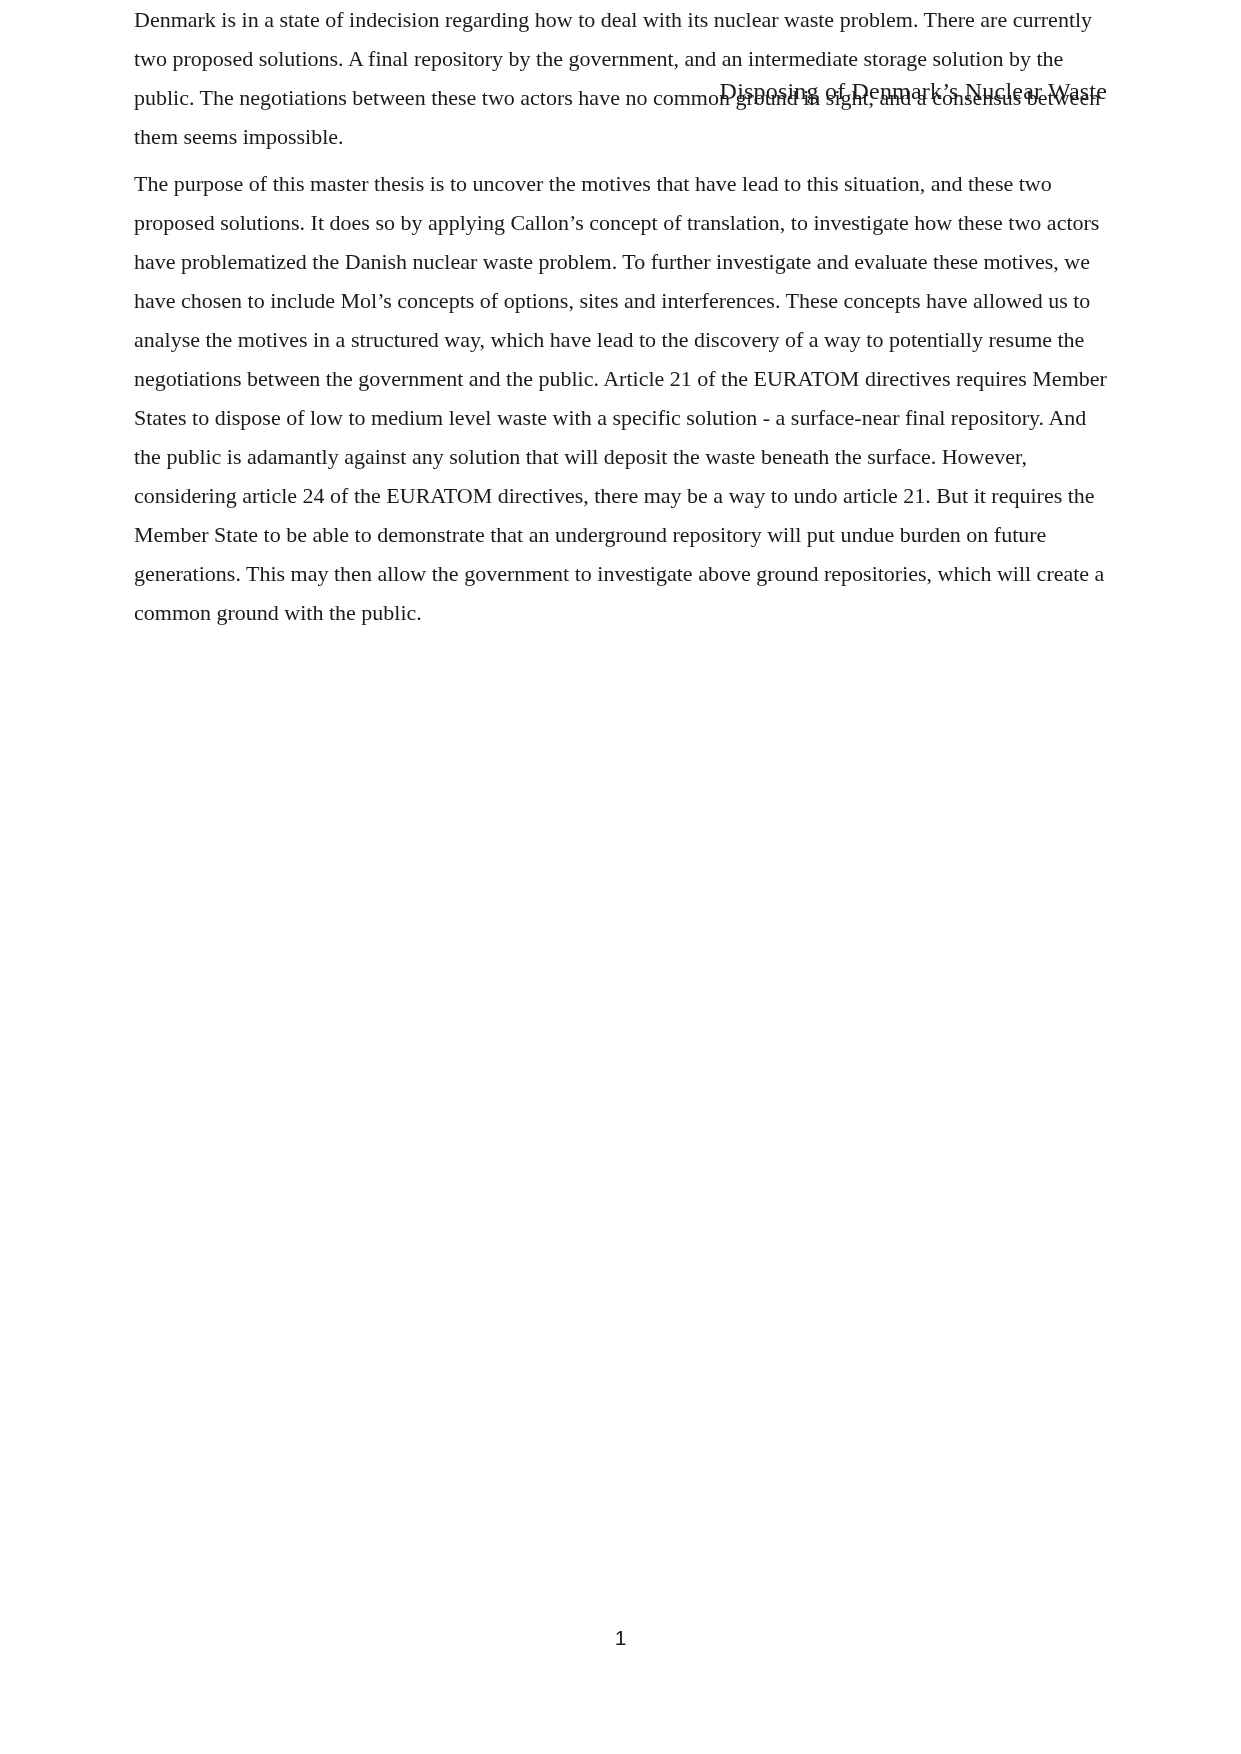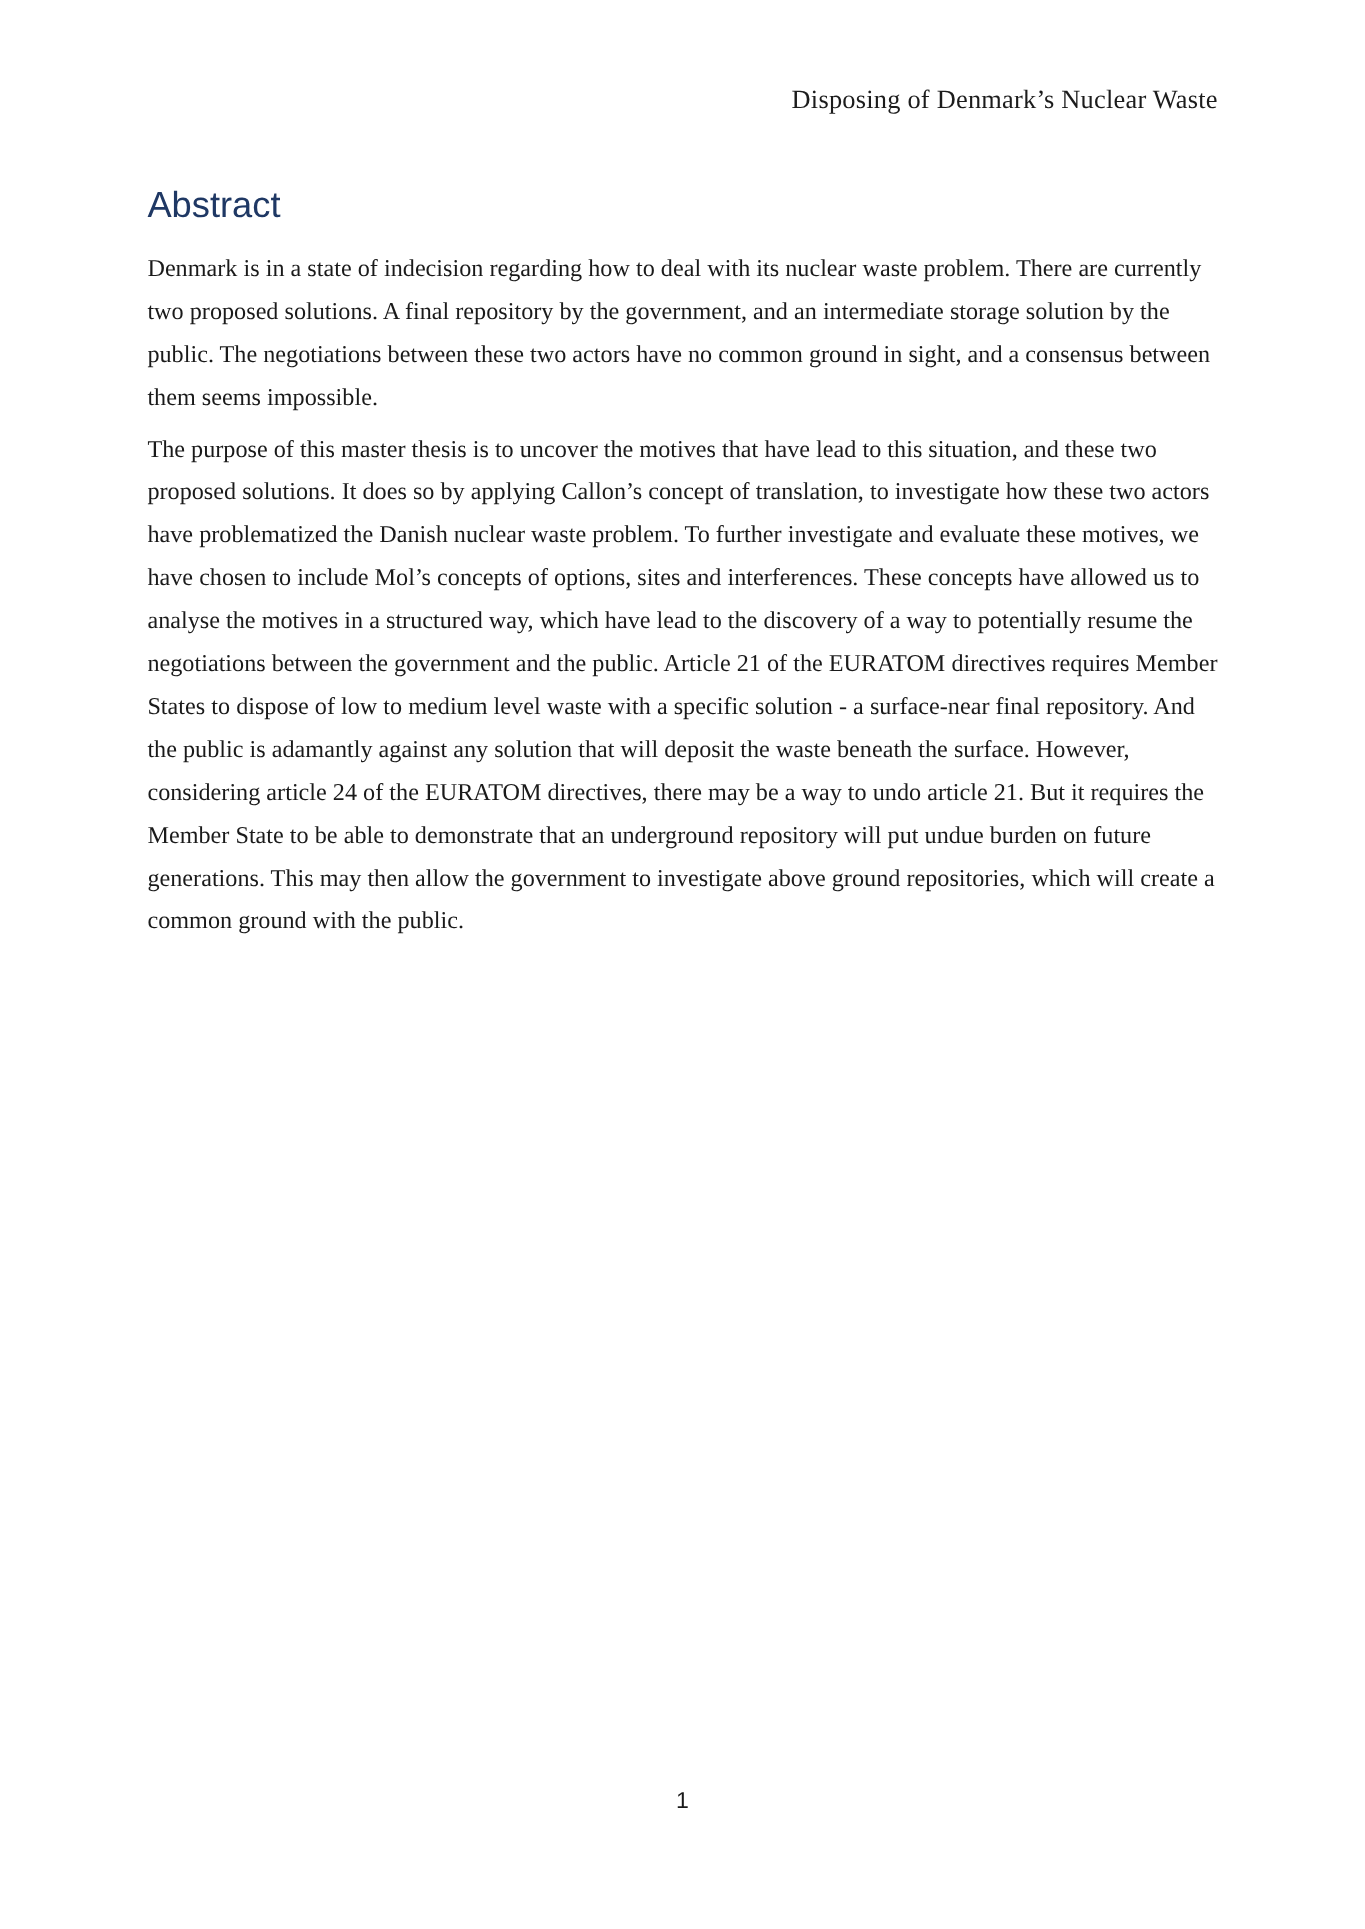--- a/index.html
+++ b/index.html
@@ -65,21 +65,20 @@
 </head>
 <body>
 
 <div class="page">
 
   <div class="running-header">
     <span>Disposing of Denmark’s Nuclear Waste</span>
   </div>
 
   <div class="content">
-    <h1 class="section-heading">Abstract</h1>
 
     <p class="body-paragraph">Denmark is in a state of indecision regarding how to deal with its nuclear waste problem. There are currently two proposed solutions. A final repository by the government, and an intermediate storage solution by the public. The negotiations between these two actors have no common ground in sight, and a consensus between them seems impossible.</p>
 
     <p class="body-paragraph">The purpose of this master thesis is to uncover the motives that have lead to this situation, and these two proposed solutions. It does so by applying Callon’s concept of translation, to investigate how these two actors have problematized the Danish nuclear waste problem. To further investigate and evaluate these motives, we have chosen to include Mol’s concepts of options, sites and interferences. These concepts have allowed us to analyse the motives in a structured way, which have lead to the discovery of a way to potentially resume the negotiations between the government and the public. Article 21 of the EURATOM directives requires Member States to dispose of low to medium level waste with a specific solution - a surface-near final repository. And the public is adamantly against any solution that will deposit the waste beneath the surface. However, considering article 24 of the EURATOM directives, there may be a way to undo article 21. But it requires the Member State to be able to demonstrate that an underground repository will put undue burden on future generations. This may then allow the government to investigate above ground repositories, which will create a common ground with the public.</p>
 
   </div>
 
   <div class="page-number">1</div>
 
 </div>

